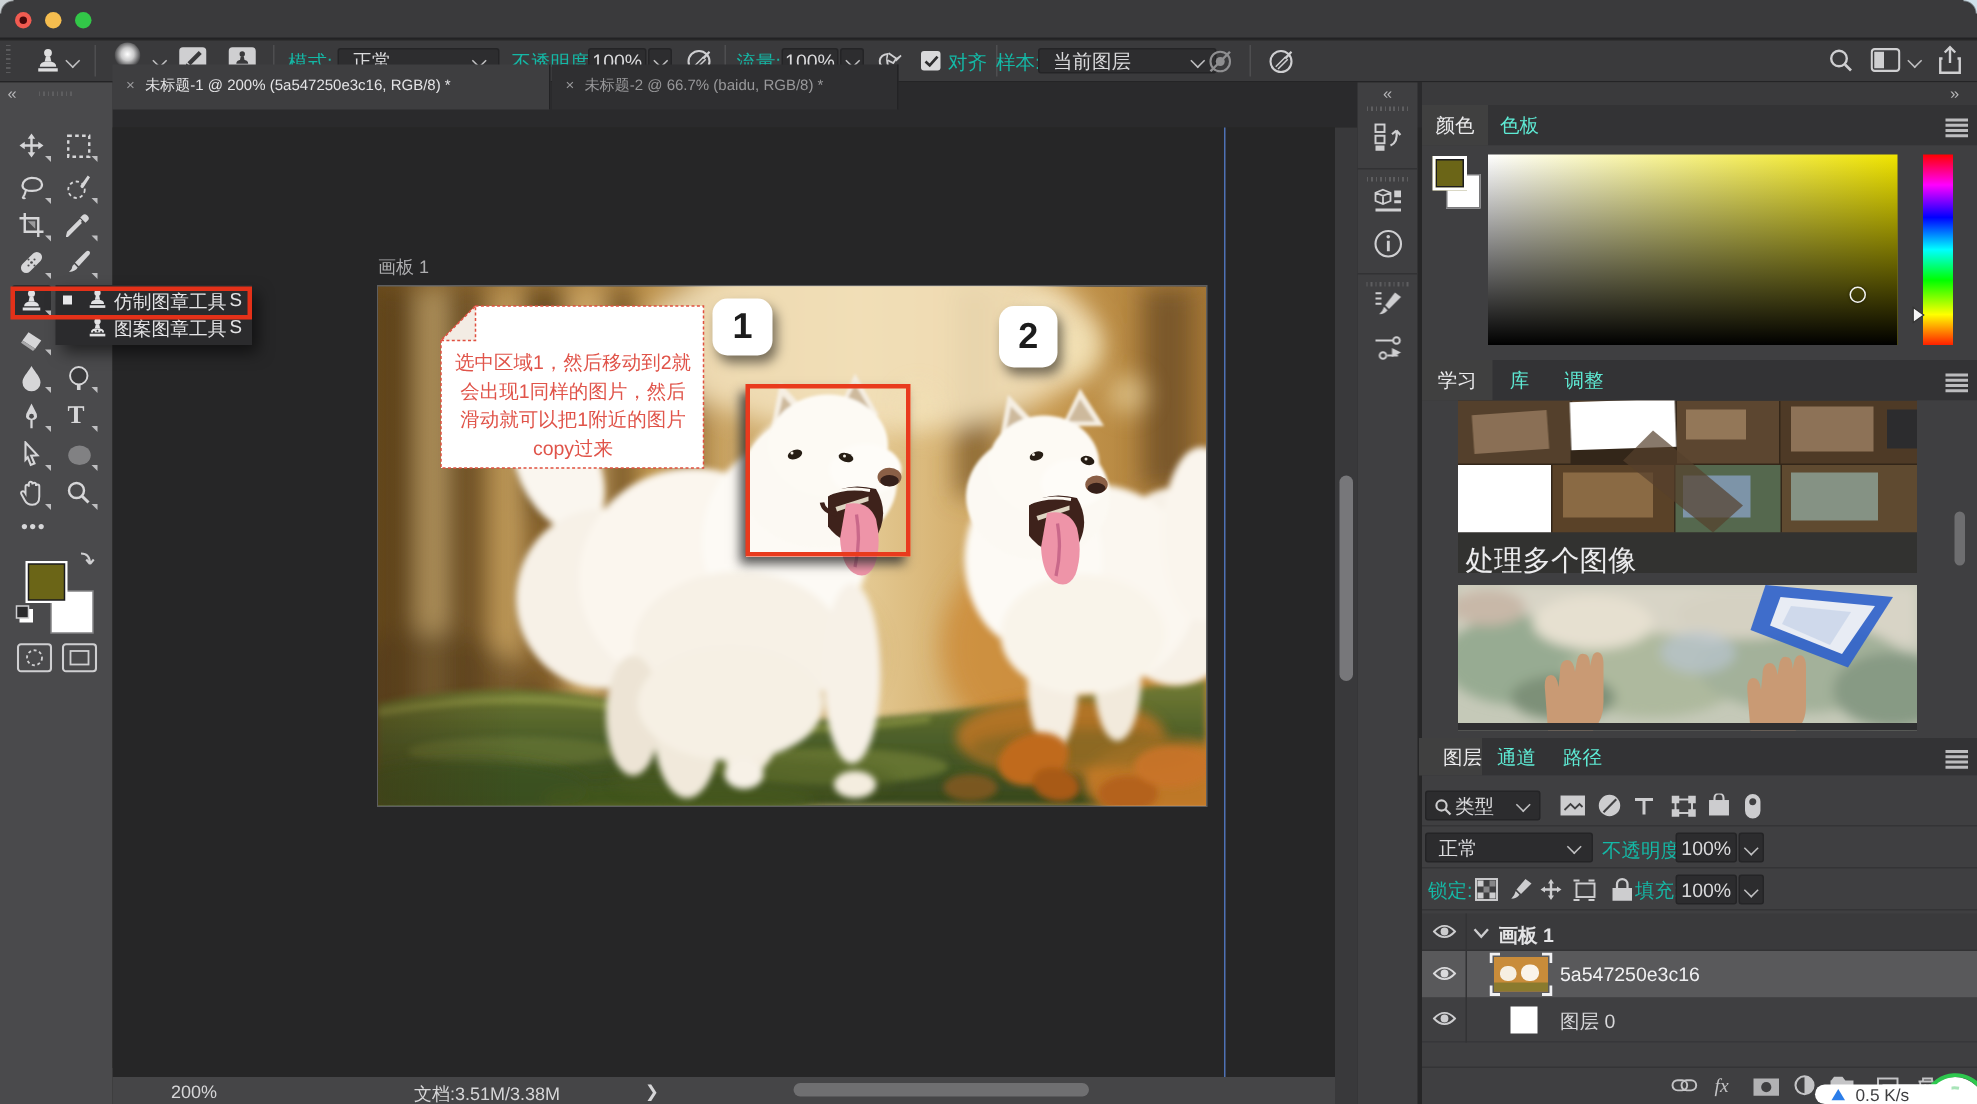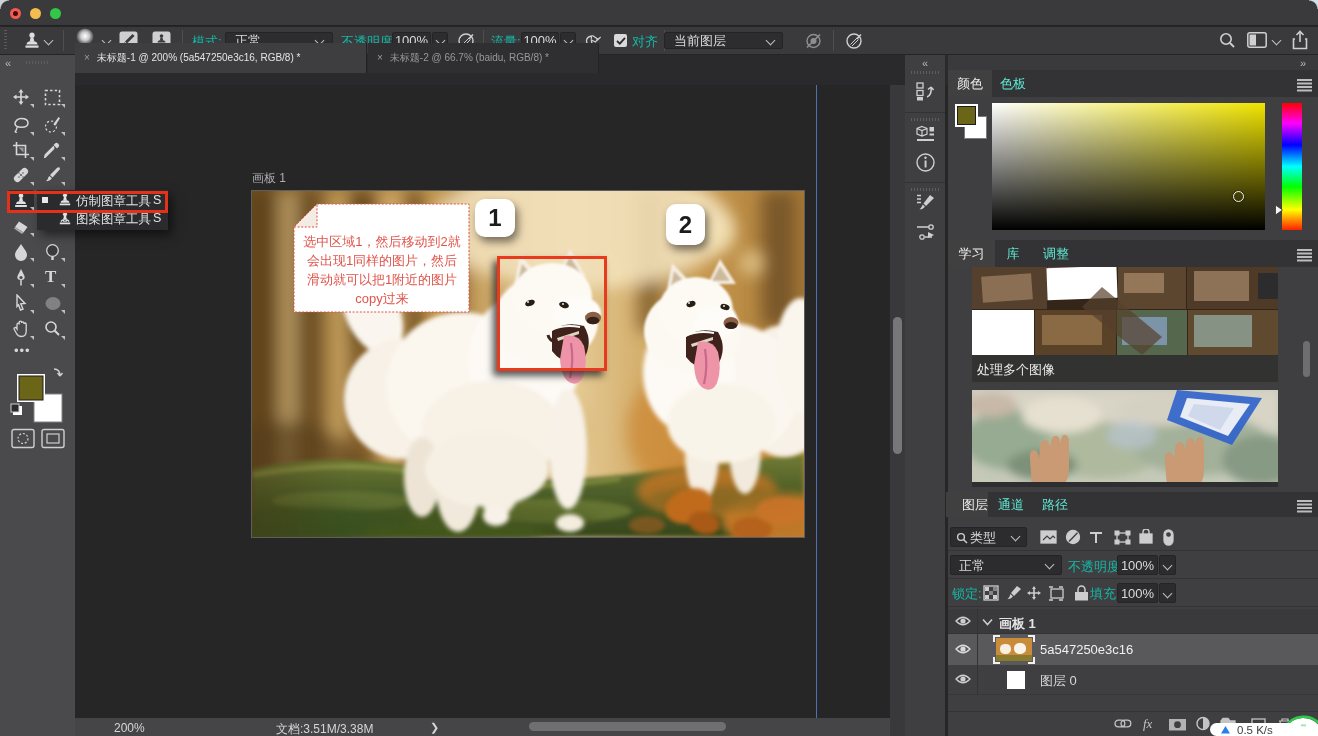--- a/index.html
+++ b/index.html
@@ -115,21 +115,21 @@
   <path d="M13.5 8.5 L17.5 5.5 L18 6.5 L14.5 10Z" fill="#cfcfd1"></path>
  </svg>
 
  <div class="abs" style="left:614px;top:34px;width:13px;height:13px;background:#d9d9db;border-radius:2px"></div>
  <svg class="abs" style="left:616px;top:37px" width="10" height="8" viewBox="0 0 10 8">
         <path d="M1 4 L3.8 6.6 L9 .8" stroke="#2c2c2e" stroke-width="1.8" fill="none"></path>
       </svg>
  <div class="abs olabel cjk" style="left:632px">对齐</div>
  <div class="abs sep" style="left:664px"></div>
  <div class="abs olabel cjk" style="left:664px">样本:</div>
- <div class="abs dd" style="left:664px;top:32px;width:119px;height:17px;line-height:16px">
+ <div class="abs dd" style="left:692px;top:32px;width:119px;height:17px;line-height:16px">
    <span class="cjk" style="margin-left:9px">当前图层</span><span class="chev" style="position:absolute;right:8px;top:4px"></span></div>
 
  <svg class="abs" style="left:804px;top:31px" width="19" height="19" viewBox="0 0 19 19">
   <circle cx="9.5" cy="10" r="6.5" fill="none" stroke="#8f8f91" stroke-width="1.4"></circle>
   <circle cx="9.5" cy="10" r="3" fill="#8f8f91"></circle>
   <path d="M3 16.5 L16 3.5" stroke="#8f8f91" stroke-width="1.6"></path>
  </svg>
  <div class="abs sep" style="left:833px"></div>
 
  <svg class="abs" style="left:845px;top:31px" width="19" height="19" viewBox="0 0 19 19">
@@ -566,21 +566,21 @@
   <rect x="0" y="43" width="62" height="45" fill="#ffffff"></rect>
   <rect x="63" y="43" width="81" height="45" fill="#5a4228"></rect>
   <rect x="70" y="48" width="60" height="30" fill="#8a6a44"></rect>
   <rect x="145" y="43" width="70" height="45" fill="#55684e"></rect>
   <rect x="150" y="50" width="45" height="28" fill="#7d94a8"></rect>
   <rect x="216" y="43" width="90" height="45" fill="#5f4a30"></rect>
   <rect x="222" y="48" width="58" height="32" fill="#96b0a8" opacity=".7"></rect>
   <path d="M130 20 L190 70 L170 88 L110 40 Z" fill="#55402c" opacity=".7"></path>
   <rect x="0" y="88" width="306" height="27" fill="#323230"></rect>
  </svg>
- <div class="abs cjk" style="left:977px;top:361px;font-size:13px;color:#ececee">处理多个图像</div>
+ <div class="abs cjk" style="left:977px;top:361px;font-size:19px;color:#ececee">处理多个图像</div>
 
  <svg class="abs" style="left:972px;top:390px" width="306" height="97" viewBox="0 0 306 97">
   <defs>
           <filter id="cb" x="-20%" y="-20%" width="140%" height="140%">
             <feGaussianBlur stdDeviation="4"></feGaussianBlur>
           </filter>
         </defs>
   <rect width="306" height="97" fill="#c5c9b8"></rect>
   <g filter="url(#cb)">
    <rect x="0" y="0" width="306" height="40" fill="#d8d4c6"></rect>

